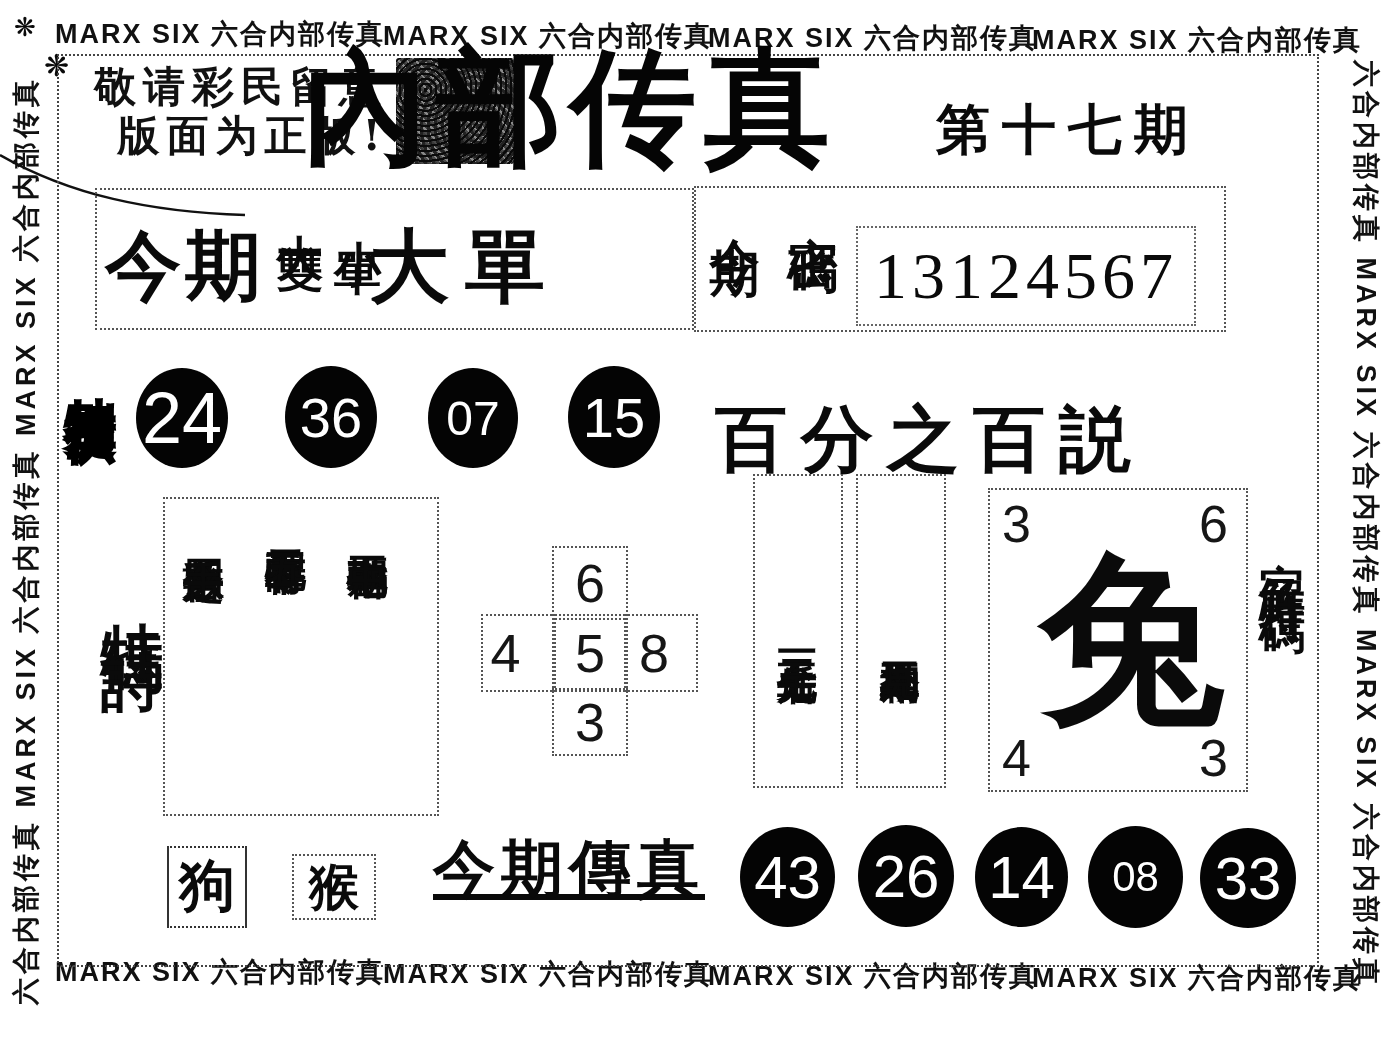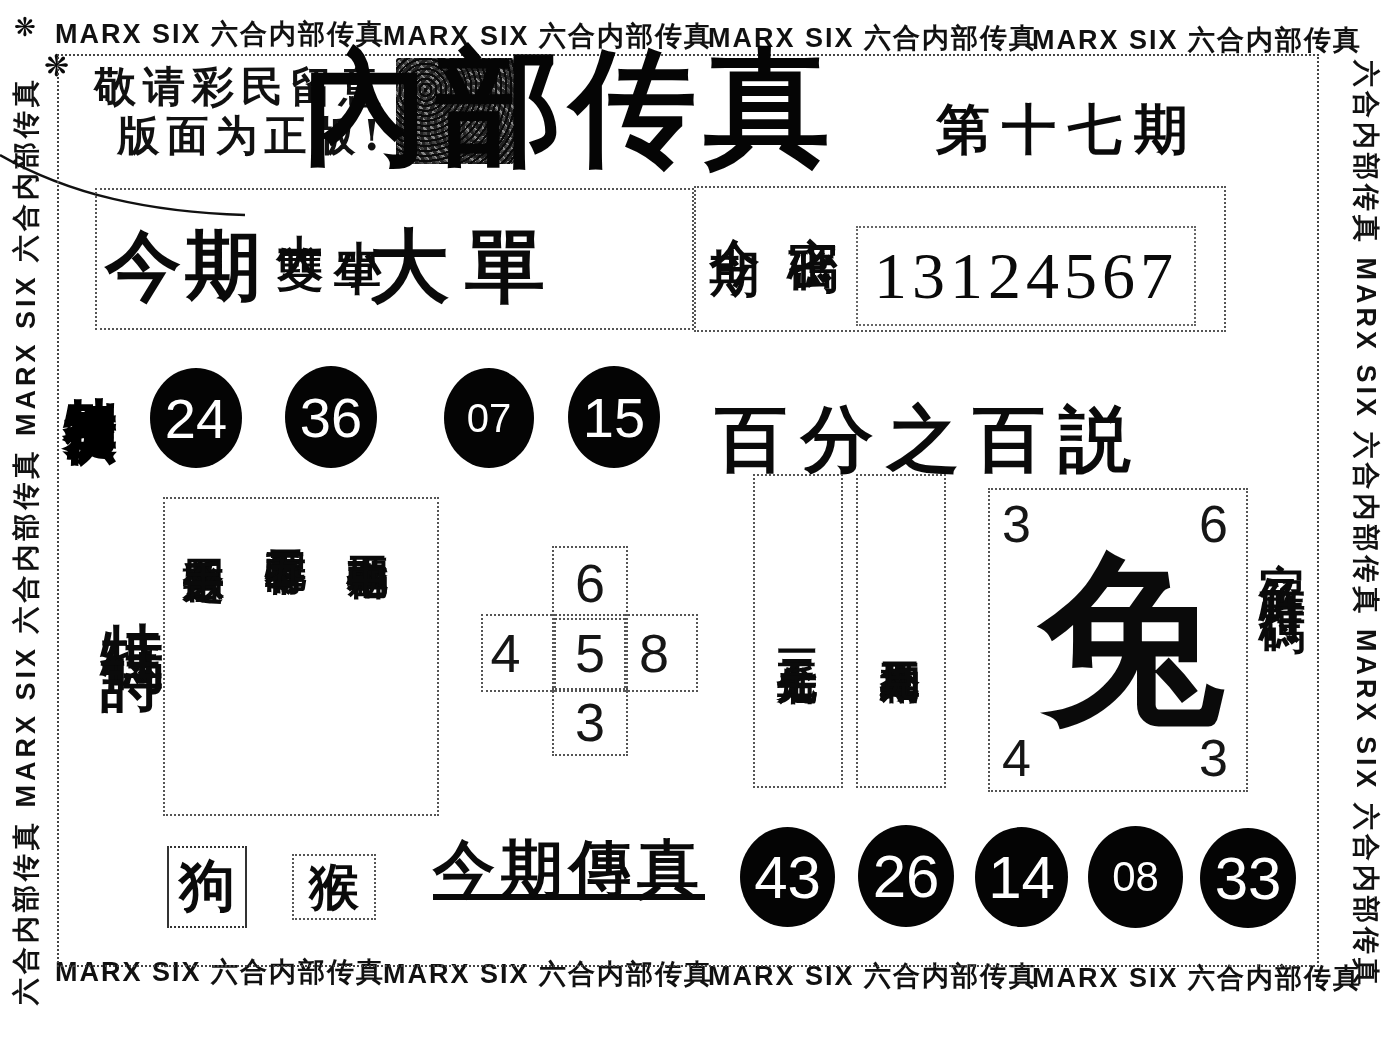--- a/index.html
+++ b/index.html
@@ -100,23 +100,23 @@
   <div class="dottedbox" style="left:694px;top:186px;width:528px;height:142px;">
     <div class="abs vert big-cjk" style="left:14px;top:10px;font-size:50px;line-height:1;letter-spacing:10px;">今期</div>
     <div class="abs vert big-cjk" style="left:92px;top:8px;font-size:50px;line-height:1;letter-spacing:10px;">密碼</div>
     <div class="abs cell" style="left:160px;top:38px;width:336px;height:96px;border:2px dotted #666;">
       <span style="font-family:'Liberation Serif',serif;font-size:66px;letter-spacing:5px;">13124567</span>
     </div>
   </div>
 
   <div class="abs vert outline-vert" style="left:58px;top:358px;font-size:50px;letter-spacing:6px;">特別提供</div>
 
-  <div class="ball" style="left:150px;top:368px;width:92px;height:100px;font-size:56px;">24</div>
+  <div class="ball" style="left:136px;top:368px;width:92px;height:100px;font-size:72px;">24</div>
   <div class="ball" style="left:285px;top:366px;width:92px;height:102px;font-size:56px;">36</div>
-  <div class="ball" style="left:444px;top:368px;width:90px;height:100px;font-size:40px;">07</div>
+  <div class="ball" style="left:428px;top:368px;width:90px;height:100px;font-size:48px;">07</div>
   <div class="ball" style="left:568px;top:366px;width:92px;height:102px;font-size:56px;">15</div>
 
   <div class="abs big-cjk" style="left:715px;top:392px;font-size:72px;letter-spacing:14px;">百分之百説</div>
 
   <div class="abs vert big-cjk" style="left:90px;top:572px;font-size:62px;letter-spacing:14px;">特碼詩</div>
 
   <div class="dottedbox" style="left:163px;top:497px;width:272px;height:315px;">
     <div class="abs vert poemcol" style="left:18px;top:28px;">四八之數合乎手</div>
     <div class="abs vert poemcol" style="left:100px;top:22px;">特中有二配零五</div>
     <div class="abs vert poemcol" style="left:182px;top:25px;">三七合碼本期中</div>

